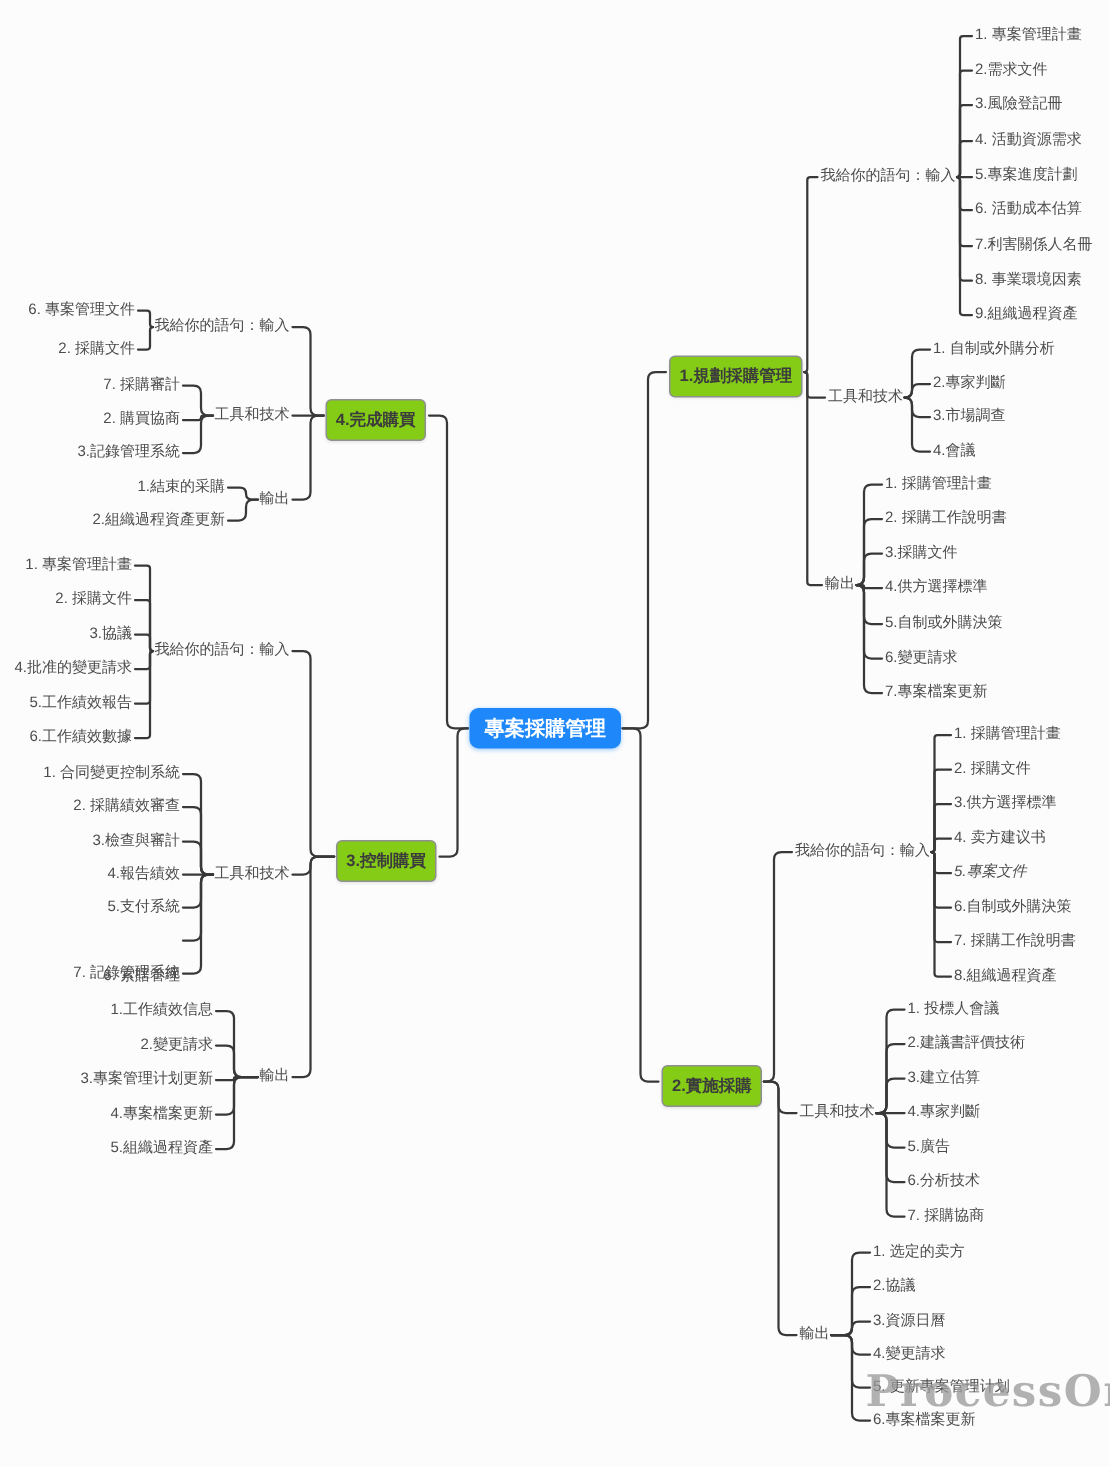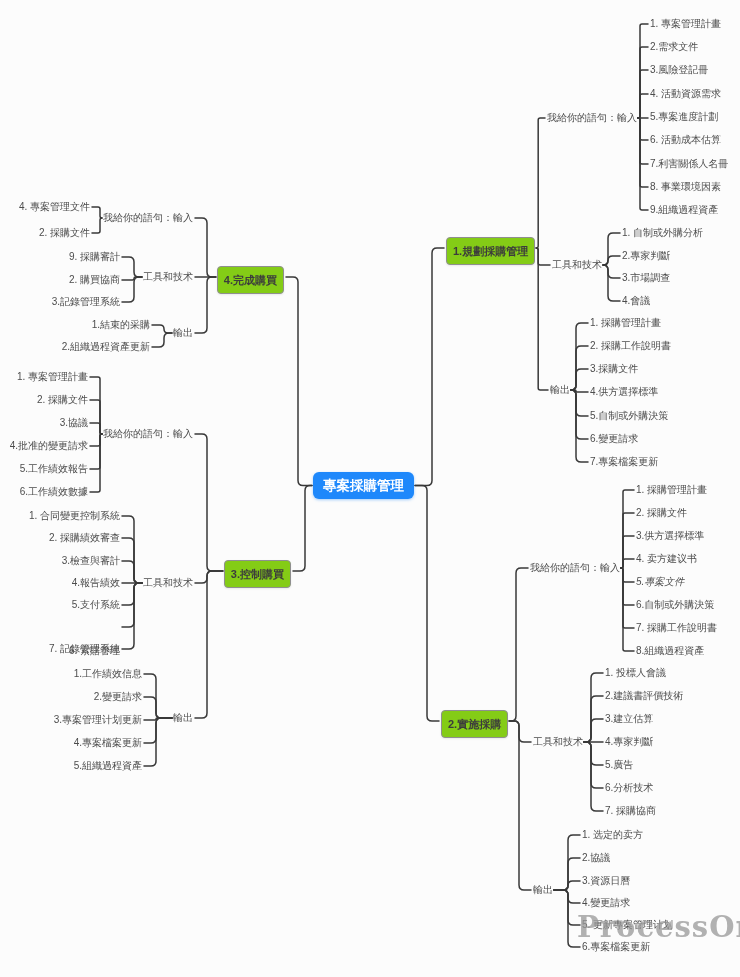--- a/index.html
+++ b/index.html
@@ -179,22 +179,22 @@
   <div class="leaf" style="right:598px;top:668px;">1.工作績效信息</div>
   <div class="leaf" style="right:598px;top:691px;">2.變更請求</div>
   <div class="leaf" style="right:598px;top:714px;">3.專案管理计划更新</div>
   <div class="leaf" style="right:598px;top:737px;">4.專案檔案更新</div>
   <div class="leaf" style="right:598px;top:760px;">5.組織過程資產</div>
 
   <div class="sec" id="b4s0" style="right:547px;top:212px;">我給你的語句：輸入</div>
   <div class="sec" id="b4s1" style="right:547px;top:271px;">工具和技术</div>
   <div class="sec" id="b4s2" style="right:547px;top:327px;">輸出</div>
 
-  <div class="leaf" style="right:650px;top:201px;">4. 專案管理文件</div>
+  <div class="leaf" style="right:650px;top:201px;">6. 專案管理文件</div>
   <div class="leaf" style="right:650px;top:227px;">2. 採購文件</div>
-  <div class="leaf" style="right:620px;top:251px;">9. 採購審計</div>
+  <div class="leaf" style="right:620px;top:251px;">7. 採購審計</div>
   <div class="leaf" style="right:620px;top:274px;">2. 購買協商</div>
   <div class="leaf" style="right:620px;top:296px;">3.記錄管理系統</div>
   <div class="leaf" style="right:590px;top:319px;">1.結束的采購</div>
   <div class="leaf" style="right:590px;top:341px;">2.組織過程資產更新</div>
 
   <div class="wm">ProcessOn</div>
 </div>
 
 </body></html>

